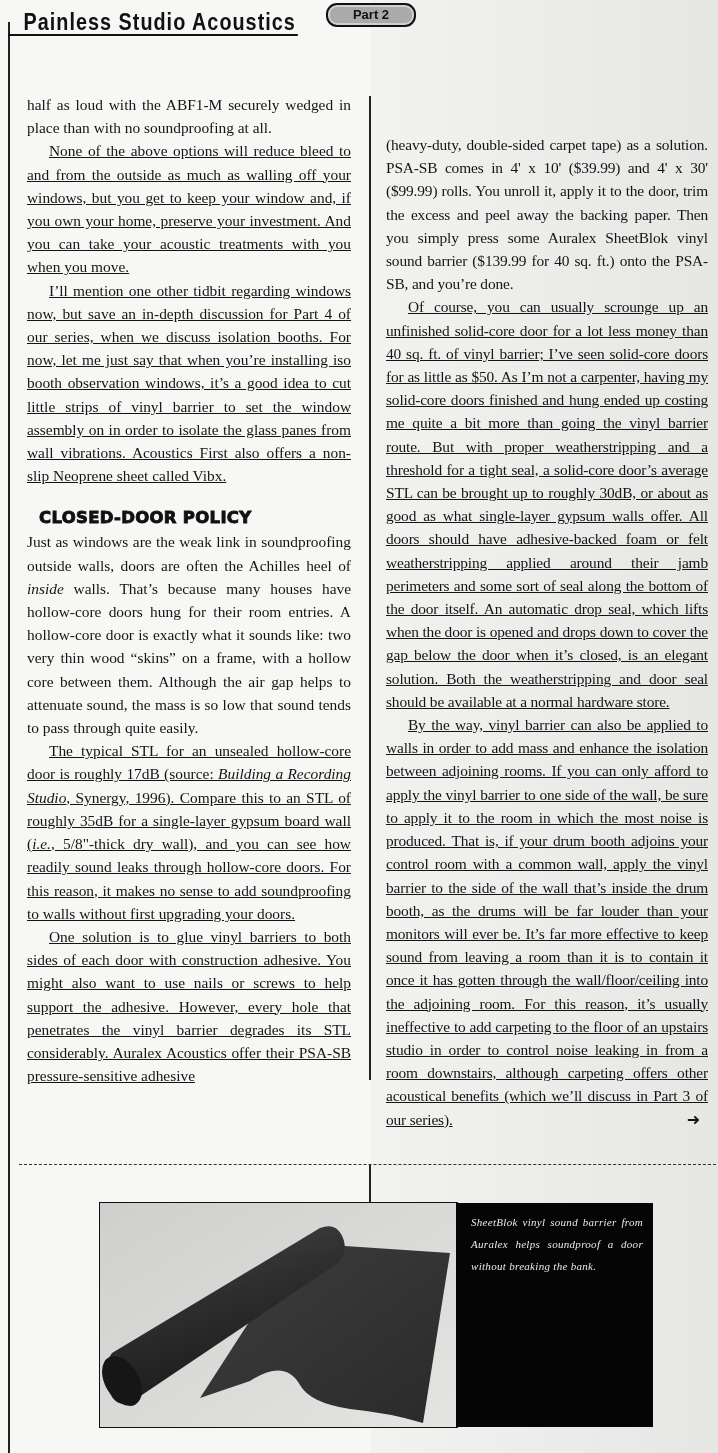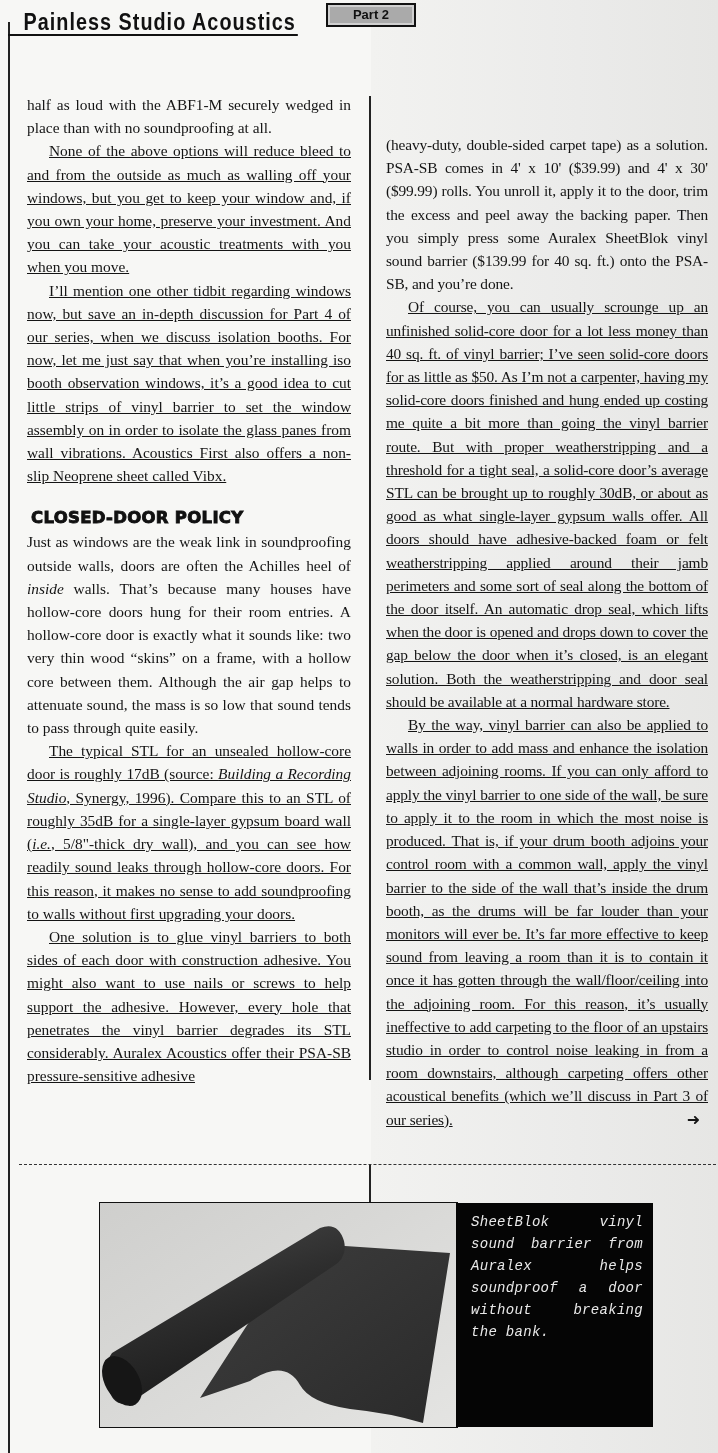--- a/index.html
+++ b/index.html
@@ -17,39 +17,39 @@
     }
     .header-title {
       font-family: "Liberation Sans", "DejaVu Sans", sans-serif;
       font-weight: bold; font-size: 23px; letter-spacing: 1.2px;
       padding: 0 2px 0 18px; border-bottom: 2px solid #111; line-height: 24px;
       transform: scaleX(0.86); transform-origin: left bottom; white-space: nowrap;
       color: #111;
     }
     .part-badge {
       position: absolute; left: 326px; top: 3px; width: 86px; height: 20px;
-      border: 2px solid #111; border-radius: 0; background: #aaa;
+      border: 2px solid #111; border-radius: 11px; background: #aaa;
       font-family: "Liberation Sans", "DejaVu Sans", sans-serif; font-weight: bold;
       font-size: 13px; text-align: center; line-height: 20px; color: #111;
       box-shadow: inset 0 0 0 2px #d0d0d0;
     }
     .column {
       position: absolute; top: 93px; font-size: 15.4px; line-height: 23.2px;
       text-align: justify; hyphens: manual;
     }
     .col-left { left: 27px; width: 324px; }
     .col-right { left: 386px; width: 322px; top: 93px; letter-spacing: -0.15px; margin-top: 40px; }
     .col-divider {
       position: absolute; left: 369px; top: 96px; width: 1.5px; height: 984px; background: #222;
     }
     .column p { margin: 0; text-indent: 0; }
     .column p.indent { text-indent: 22px; text-decoration: underline; }
     .section-heading {
       font-family: "DejaVu Sans", "Liberation Sans", sans-serif;
-      font-weight: 900; font-size: 16.5px; letter-spacing: 0.3px; margin: 20px 0 1px 4px;
+      font-weight: 900; font-size: 16.5px; letter-spacing: 0.3px; margin: 20px 0 1px 12px;
       line-height: 22px; -webkit-text-stroke: 0.9px #111; color: #111;
     }
     .end-arrow {
       display: inline-block; float: right; font-family: "DejaVu Sans", sans-serif;
       font-size: 16px; margin-right: 8px;
     }
     .dash-rule {
       position: absolute; left: 19px; top: 1164px; width: 697px; height: 0;
       border-top: 1.5px dashed #333;
     }
@@ -59,22 +59,22 @@
     .photo-frame {
       position: absolute; left: 99px; top: 1202px; width: 357px; height: 224px;
       border: 1.5px solid #111; background: #d6d6d4; overflow: hidden;
     }
     .caption-box {
       position: absolute; left: 456px; top: 1203px; width: 197px; height: 224px;
       background: #050505; color: #e9e9e9;
     }
     .caption-text {
       position: absolute; left: 15px; top: 8px; width: 172px;
-      font-family: Liberation Mono, monospace; font-style: italic;
-      font-size: 14px; line-height: 22px; text-align: justify; letter-spacing: 0.3px;
+      font-family: Liberation Serif, serif; font-style: italic;
+      font-size: 11px; line-height: 22px; text-align: justify; letter-spacing: 0.3px;
     }
     .right-bg {
       position: absolute; left: 371px; top: 0; width: 347px; height: 1453px;
       background: linear-gradient(90deg, #f2f2f0 0%, #ebebea 60%, #e6e6e4 100%);
     }
   </style>
 </head>
 <body>
 
 <div class="right-bg"></div>

